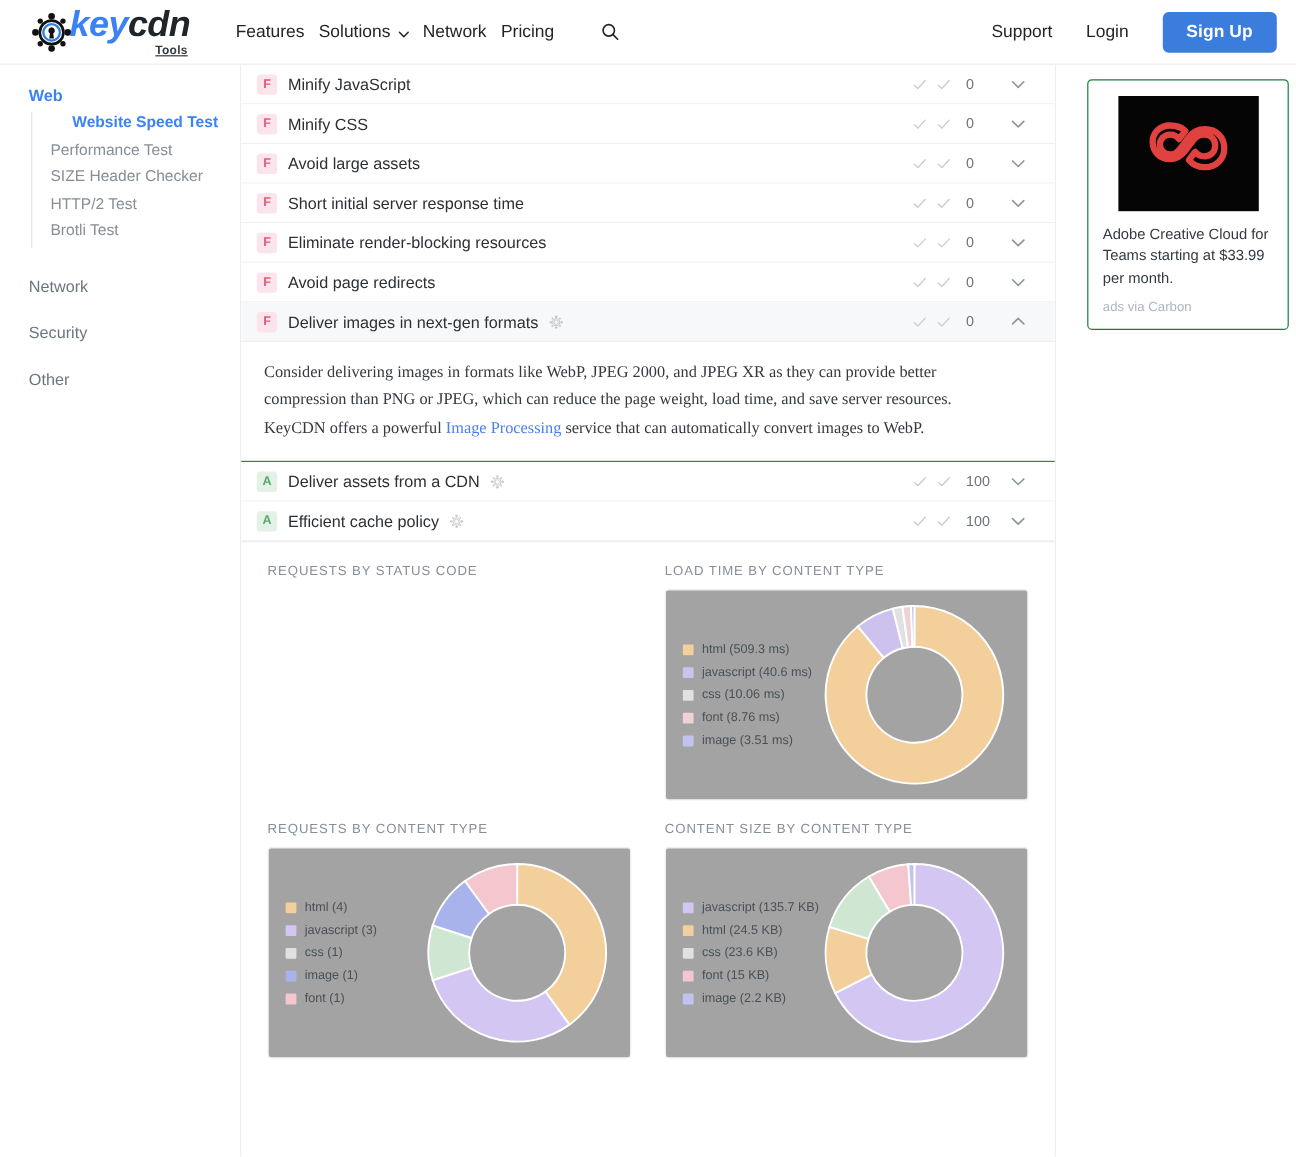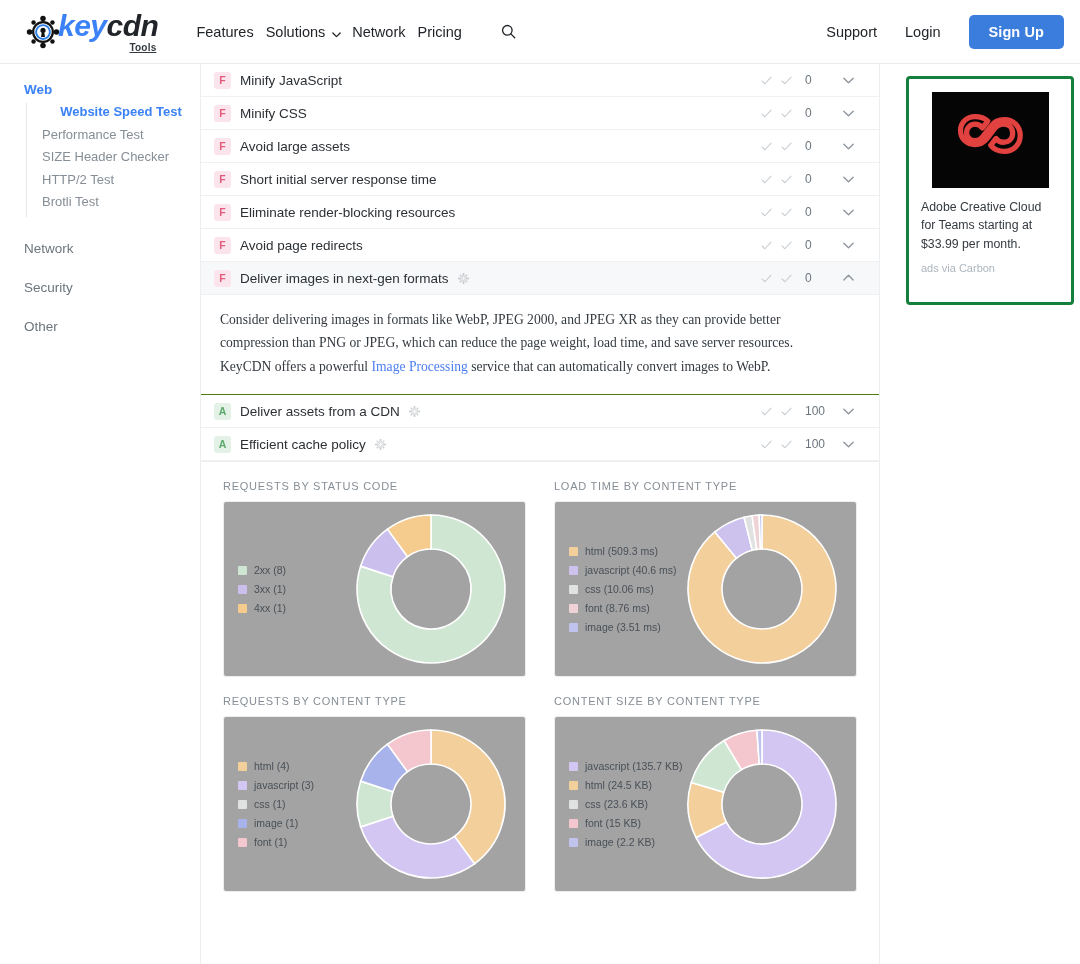--- a/index.html
+++ b/index.html
@@ -9,21 +9,21 @@
     width: 1080px; height: 964px;
     overflow: hidden;
     background: #ffffff;
     font-family: "Liberation Sans", sans-serif;
     -webkit-font-smoothing: antialiased;
   }
 
   
   .navbar {
     position: relative;
-    height: 64px;
+    height: 54px;
     display: flex;
     align-items: center;
     padding: 0 16px 0 22px;
     background: #ffffff;
     border-bottom: 1px solid #e9ecef;
     z-index: 50;
   }
   .brand { display: flex; align-items: flex-end; gap: 0; margin-right: 38px; }
   .brand-mark { width: 42px; height: 42px; flex: 0 0 42px; }
   .brand-textwrap { display: flex; flex-direction: column; align-items: flex-end; margin-left: -6px; }
@@ -152,23 +152,23 @@
   .swatch { width: 9px; height: 9px; border-radius: 1px; flex: 0 0 9px; }
   .legend-text { font-size: 10.5px; color: #495057; white-space: nowrap; }
   .donut-wrap { flex: 1 1 auto; display: flex; align-items: center; justify-content: center; }
   .chart-row2 { margin-top: 18px; }
   .chart-row3 { margin-top: 18px; }
   .chart-card-cut { height: 18px; border-bottom: none; border-radius: 3px 3px 0 0; }
 
   
   .rail { width: 200px; flex: 0 0 200px; padding: 12px 14px 0 26px; }
   .ad-card {
-    border: 3px solid #15803d;
+    border: 1px solid #15803d;
     border-radius: 4px;
-    padding: 13px 12px 28px 12px;
+    padding: 13px 12px 12px 12px;
     background: #fff;
     width: 168px;
   }
   .ad-img {
     width: 117px; height: 96px; background: #050505;
     display: flex; align-items: center; justify-content: center;
     margin: 0 auto 10px auto;
   }
   .ad-text { font-size: 12.3px; line-height: 1.5; color: #343a40; }
   .ad-via { font-size: 11px; color: #adb5bd; margin-top: 9px; }
@@ -470,43 +470,20 @@
               <path d="M3 5.5 L8 10.4 L13 5.5" fill="none" stroke="#8d959d" stroke-width="1.45" stroke-linecap="round" stroke-linejoin="round"></path>
             </svg>
           </span>
         </div>
       </div>
 
     <div class="charts">
       <div class="chart-grid">
         <div class="chart-col">
           <div class="chart-label">REQUESTS BY STATUS CODE</div>
-          <div class="chart-card">
-            <div class="legend" id="legend-0">
-                <div class="legend-row">
-                  <span class="swatch" style="background:#cfe6d2"></span>
-                  <span class="legend-text">2xx (8)</span>
-                </div>
-                <div class="legend-row">
-                  <span class="swatch" style="background:#cbbfee"></span>
-                  <span class="legend-text">3xx (1)</span>
-                </div>
-                <div class="legend-row">
-                  <span class="swatch" style="background:#f5cc8e"></span>
-                  <span class="legend-text">4xx (1)</span>
-                </div>
-              </div>
-            <div class="donut-wrap" id="donut-0">
-                <svg viewBox="0 0 158 158" width="158" height="158">
-                  <path d="M79 5 A74 74 0 1 1 8.621817794158645 56.13274241625387 L40.95773934819386 66.6393202250021 A40 40 0 1 0 79 39 Z" fill="#cfe6d2" stroke="#ffffff" stroke-width="1.6"></path>
-                  <path d="M8.621817794158645 56.13274241625387 A74 74 0 0 1 35.50389133035698 19.132742416253897 L55.488589908301066 46.63932022500211 A40 40 0 0 0 40.95773934819386 66.6393202250021 Z" fill="#cbbfee" stroke="#ffffff" stroke-width="1.6"></path>
-                  <path d="M35.50389133035698 19.132742416253897 A74 74 0 0 1 78.99999999999999 5 L78.99999999999999 39 A40 40 0 0 0 55.488589908301066 46.63932022500211 Z" fill="#f5cc8e" stroke="#ffffff" stroke-width="1.6"></path>
-                </svg>
-              </div>
-          </div>
         </div>
         <div class="chart-col">
           <div class="chart-label">LOAD TIME BY CONTENT TYPE</div>
           <div class="chart-card">
             <div class="legend" id="legend-1">
                 <div class="legend-row">
                   <span class="swatch" style="background:#f3cf9b"></span>
                   <span class="legend-text">html (509.3 ms)</span>
                 </div>
                 <div class="legend-row">

